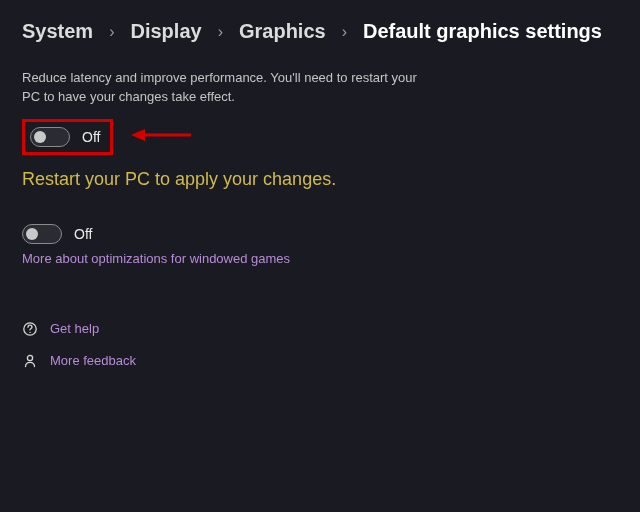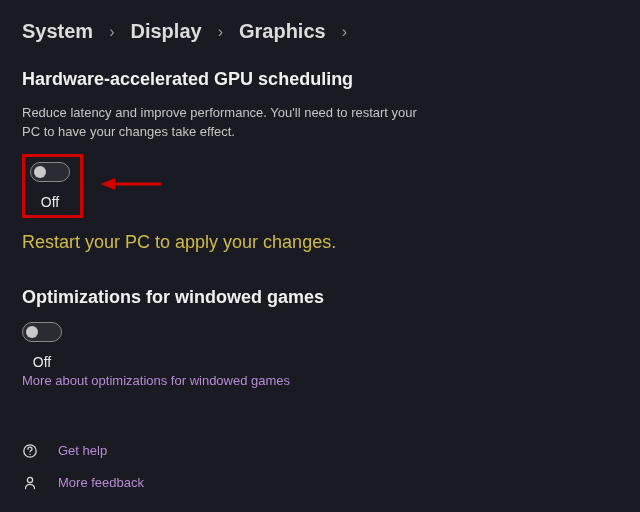--- a/index.html
+++ b/index.html
@@ -46,21 +46,20 @@
     color: #c5c5c5;
     line-height: 1.45;
     max-width: 400px;
     margin-bottom: 12px;
   }
   .toggle-row {
     display: inline-flex;
     align-items: center;
     gap: 12px;
     cursor: pointer;
-    flex-direction: column;
   }
   .toggle {
     width: 40px;
     height: 20px;
     border-radius: 10px;
     border: 1px solid #8a8a8a;
     background: #2b2b33;
     position: relative;
   }
   .toggle .knob {
@@ -100,21 +99,21 @@
     cursor: pointer;
     margin-top: 3px;
     display: inline-block;
   }
   .footer {
     margin-top: 54px;
   }
   .footer-row {
     display: flex;
     align-items: center;
-    gap: 20px;
+    gap: 12px;
     margin-bottom: 16px;
     cursor: pointer;
   }
   .footer-row .icon {
     width: 16px;
     height: 16px;
     color: #d8d8d8;
     display: flex;
     align-items: center;
     justify-content: center;
@@ -129,24 +128,24 @@
 
 <div class="page">
 
   <div class="breadcrumb">
     <span class="crumb">System</span>
     <span class="sep">›</span>
     <span class="crumb">Display</span>
     <span class="sep">›</span>
     <span class="crumb">Graphics</span>
     <span class="sep">›</span>
+    <span class="current">Default graphics settings</span>
   </div>
 
   
-  <div class="section-title">Hardware-accelerated GPU scheduling</div>
   <div class="desc">Reduce latency and improve performance. You'll need to restart your PC to have your changes take effect.</div>
 
   <div style="display:flex;align-items:center;">
     <span class="highlight-box">
       <span class="toggle-row">
         <span class="toggle">
             <span class="knob"></span>
           </span>
         <span class="toggle-label">Off</span>
       </span>
@@ -155,21 +154,20 @@
       <svg width="60" height="18" viewBox="0 0 60 18">
         <line x1="60" y1="9" x2="12" y2="9" stroke="#d40000" stroke-width="3"></line>
         <polygon points="0,9 14,3 14,15" fill="#d40000"></polygon>
       </svg>
     </span>
   </div>
 
   <div class="restart-note">Restart your PC to apply your changes.</div>
 
   
-  <div class="section-title">Optimizations for windowed games</div>
 
   <span class="toggle-row">
     <span class="toggle">
         <span class="knob"></span>
       </span>
     <span class="toggle-label">Off</span>
   </span>
   <br>
   <span class="link">More about optimizations for windowed games</span>
 

